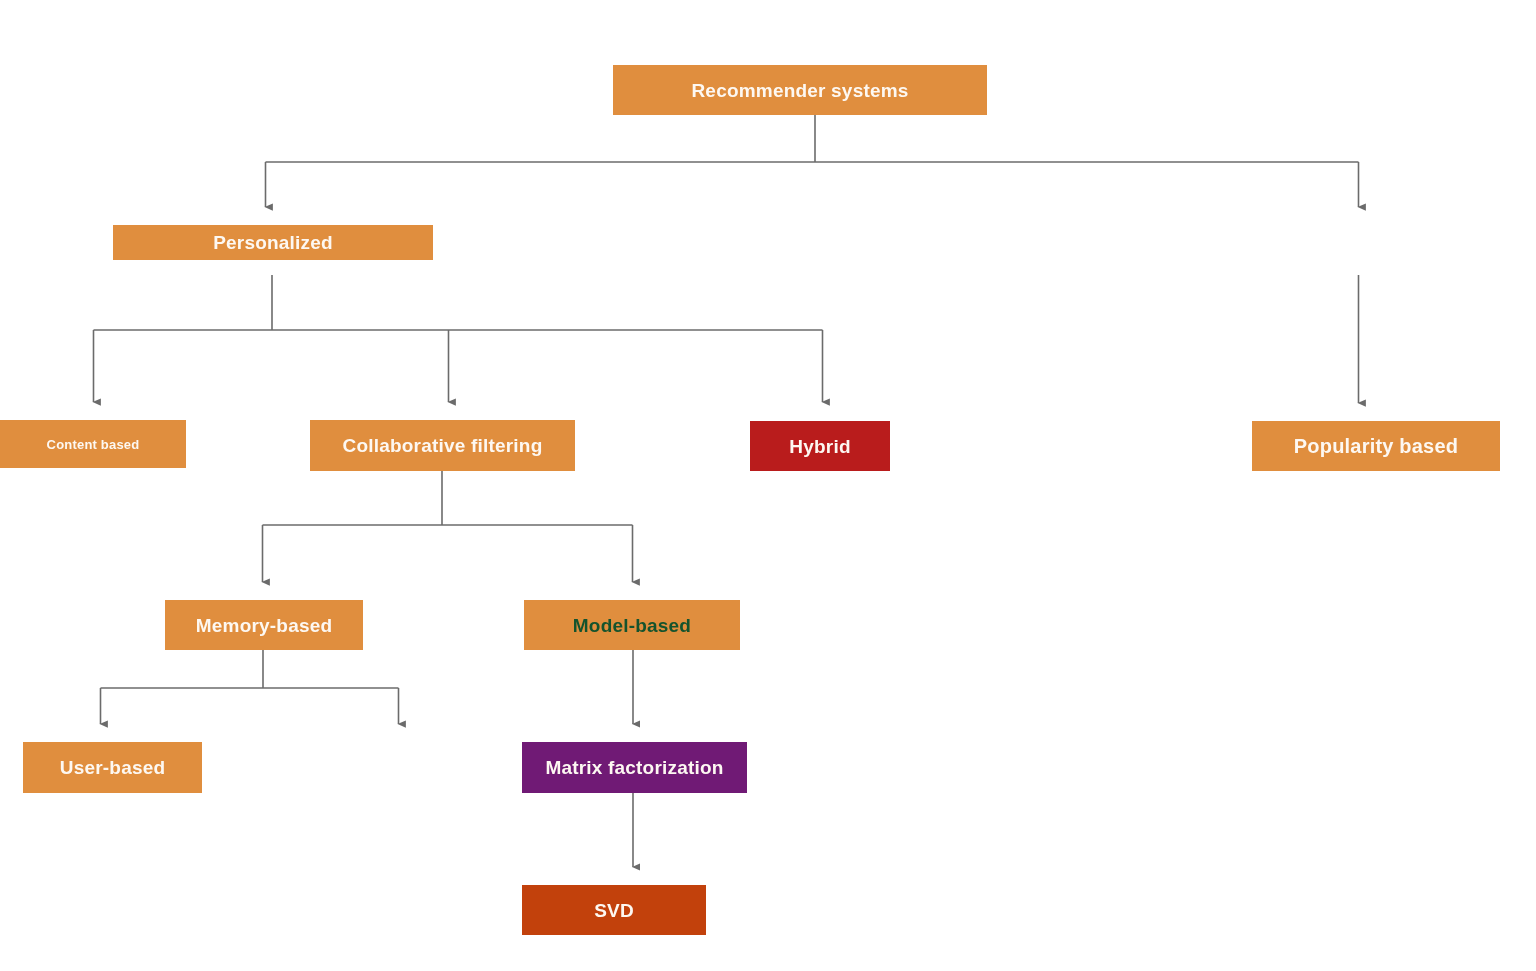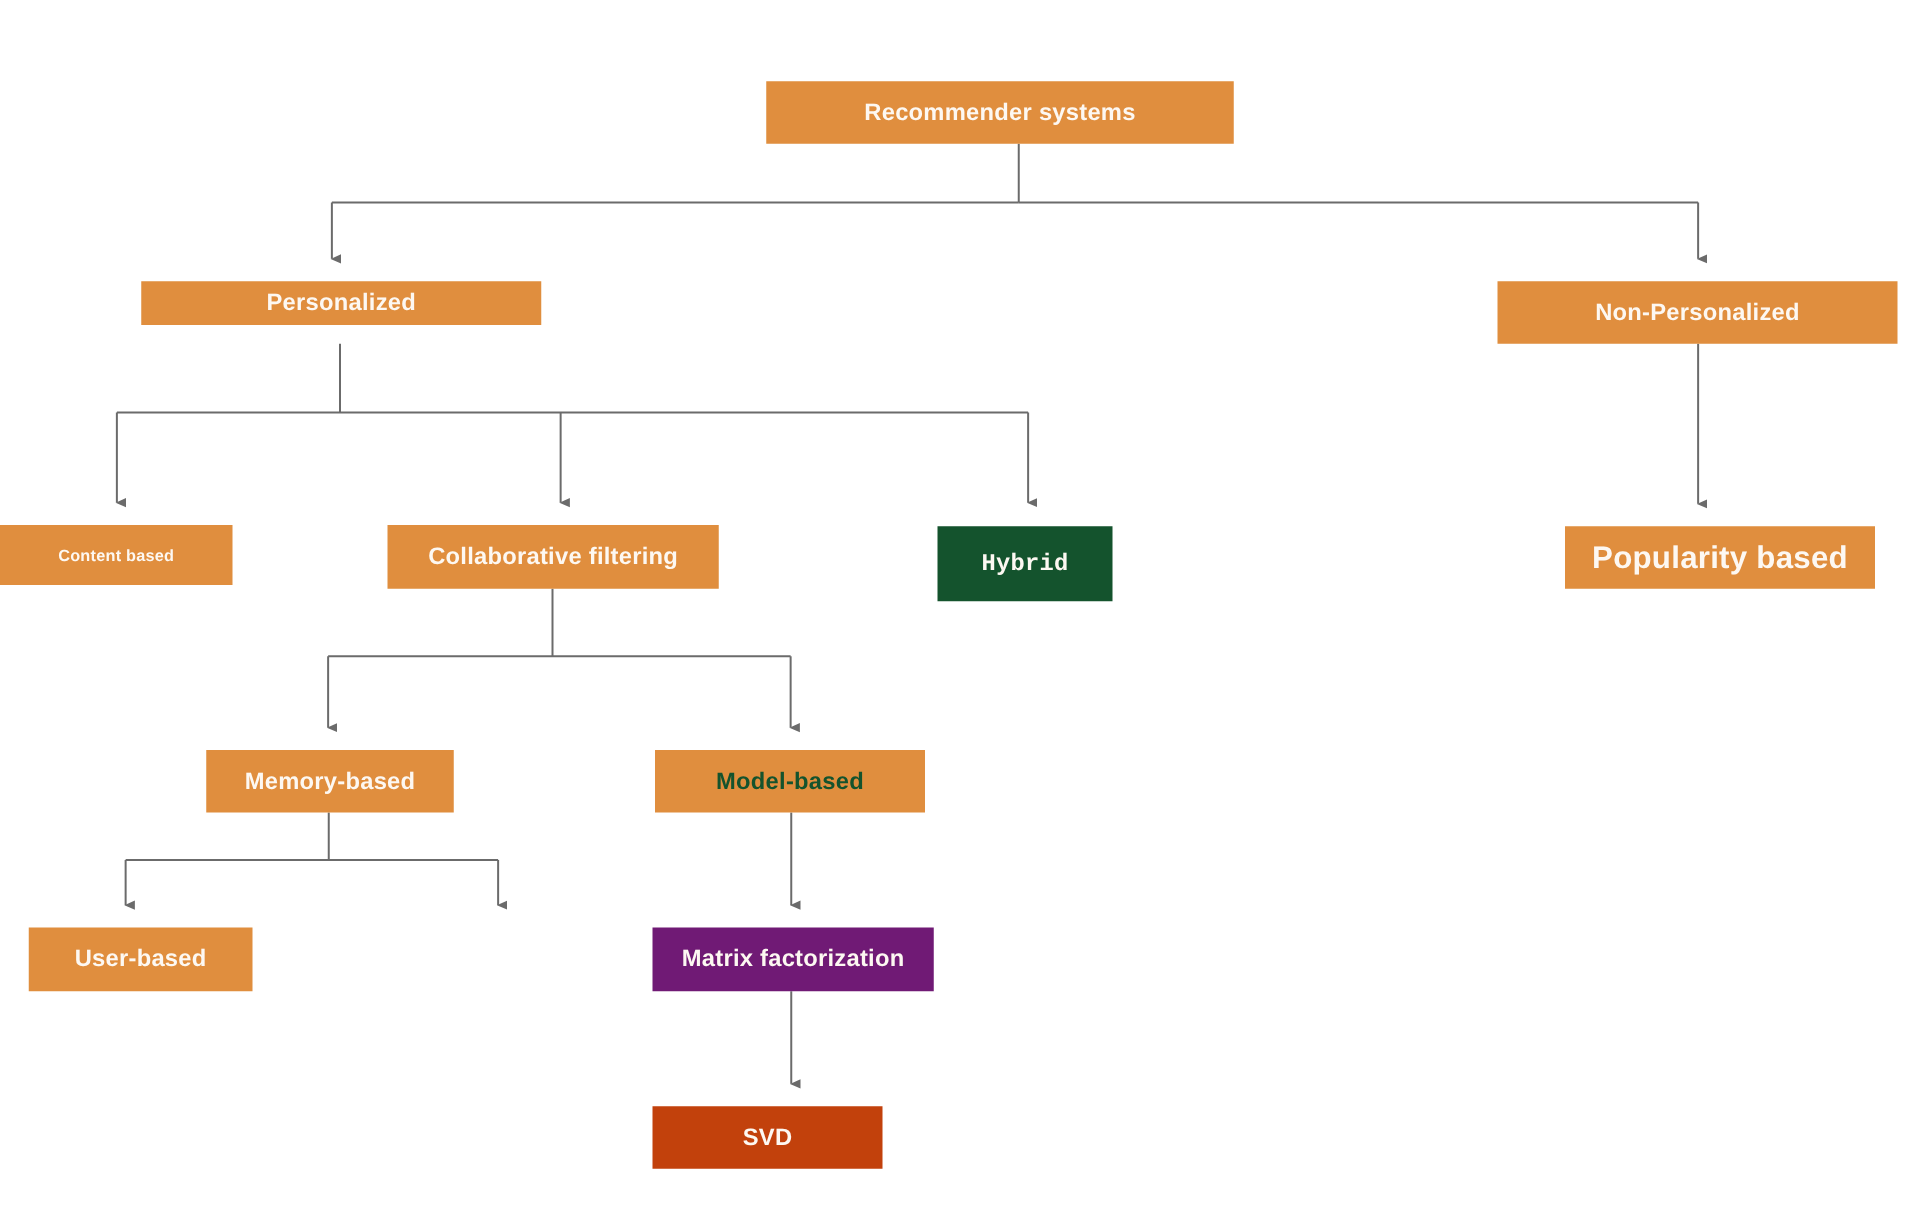--- a/index.html
+++ b/index.html
@@ -103,33 +103,30 @@
       <path d="M 633 793 L 633 867" stroke="#6b6b6b" stroke-width="1.6" fill="none" marker-end="url(#arrowhead)"></path>
     </g>
   </svg>
 
   <div class="node" style="left: 613px; top: 65px; width: 374px; height: 50px; font-size: 19px; background: rgb(224, 142, 62); color: rgb(253, 248, 242);">
     <span class="node-label">Recommender systems</span>
   </div>
   <div class="node" style="left: 113px; top: 225px; width: 320px; height: 35px; font-size: 19px; background: rgb(224, 142, 62); color: rgb(253, 248, 242);">
     <span class="node-label">Personalized</span>
   </div>
-  <div class="node" style="left: 1198px; top: 225px; width: 320px; height: 50px; font-size: 19px; background: rgb(224, 142, 62); color: rgb(253, 248, 242);">
-    <span class="node-label">Non-Personalized</span>
-  </div>
   <div class="node" style="left: 0px; top: 420px; width: 186px; height: 48px; font-size: 13px; background: rgb(224, 142, 62); color: rgb(253, 248, 242);">
     <span class="node-label">Content based</span>
   </div>
   <div class="node" style="left: 310px; top: 420px; width: 265px; height: 51px; font-size: 19px; background: rgb(224, 142, 62); color: rgb(253, 248, 242);">
     <span class="node-label">Collaborative filtering</span>
   </div>
-  <div class="node" style="left: 750px; top: 421px; width: 140px; height: 60px; font-size: 19px; background: #14532d; color: rgb(253, 248, 242); font-family: Liberation Mono, monospace;">
+  <div class="node" style="left: 750px; top: 421px; width: 140px; height: 50px; font-size: 19px; background: #b91c1c; color: rgb(253, 248, 242);">
     <span class="node-label">Hybrid</span>
   </div>
-  <div class="node" style="left: 1252px; top: 421px; width: 248px; height: 50px; font-size: 25px; background: rgb(224, 142, 62); color: rgb(253, 248, 242);">
+  <div class="node" style="left: 1252px; top: 421px; width: 248px; height: 50px; font-size: 20px; background: rgb(224, 142, 62); color: rgb(253, 248, 242);">
     <span class="node-label">Popularity based</span>
   </div>
   <div class="node" style="left: 165px; top: 600px; width: 198px; height: 50px; font-size: 19px; background: rgb(224, 142, 62); color: rgb(253, 248, 242);">
     <span class="node-label">Memory-based</span>
   </div>
   <div class="node" style="left: 524px; top: 600px; width: 216px; height: 50px; font-size: 19px; background: rgb(224, 142, 62); color: #14532d;">
     <span class="node-label">Model-based</span>
   </div>
   <div class="node" style="left: 23px; top: 742px; width: 179px; height: 51px; font-size: 19px; background: rgb(224, 142, 62); color: rgb(253, 248, 242);">
     <span class="node-label">User-based</span>

